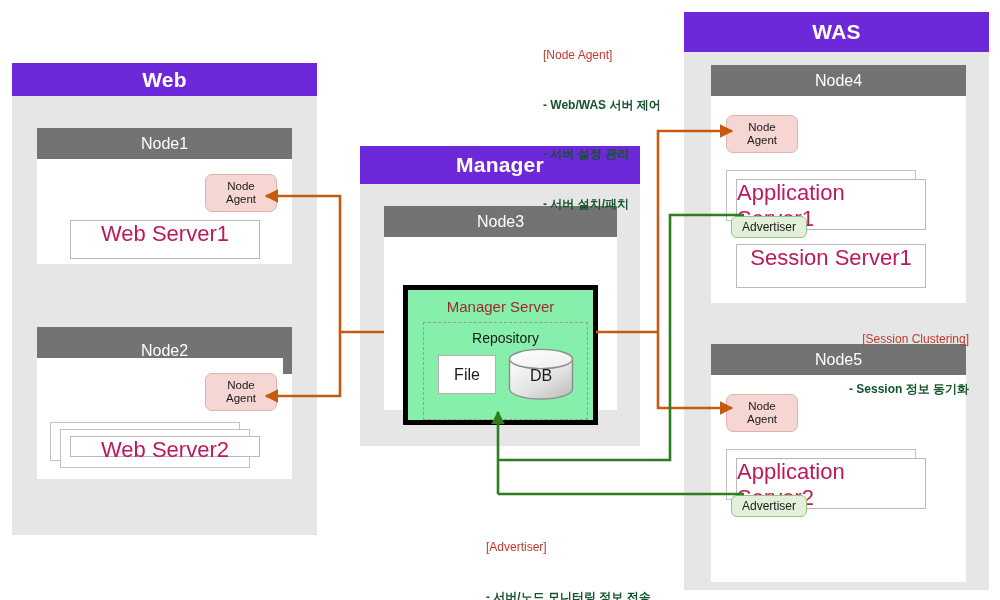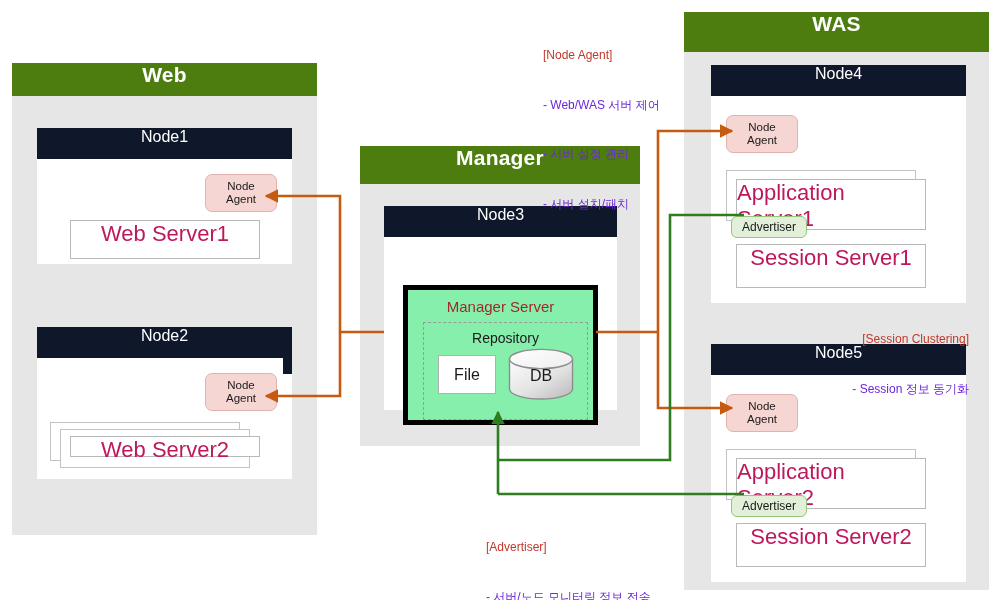--- a/index.html
+++ b/index.html
@@ -9,31 +9,31 @@
     background:#ffffff;
     font-family:"Liberation Sans","DejaVu Sans",sans-serif;
     color:#1a1a1a;
   }
   #stage{position:absolute;inset:0;width:1000px;height:600px;}
 
   
   .zone{position:absolute;background:#e6e6e6;}
   .zone-head{
     position:absolute;left:0;top:0;right:0;
-    background:#4d7c0f;color:#ffffff;
-    display:flex;align-items:flex-start;justify-content:center;
+    background:#6d28d9;color:#ffffff;
+    display:flex;align-items:center;justify-content:center;
     font-size:21px;font-weight:700;letter-spacing:.2px;
   }
 
   
   .node{position:absolute;background:#ffffff;}
   .node-head{
     position:absolute;left:0;top:0;right:0;
-    background:#0f172a;color:#ffffff;
-    display:flex;align-items:flex-start;justify-content:center;
+    background:#737373;color:#ffffff;
+    display:flex;align-items:center;justify-content:center;
     font-size:16px;font-weight:400;
   }
   .node-body{position:absolute;left:0;right:9px;bottom:0;background:#ffffff;padding-left:18px;}
 
   
   .srv{
     position:absolute;background:#ffffff;border:1px solid #b9b9b9;
     display:flex;justify-content:center;
     font-size:22px;color:#be185d;box-sizing:border-box;
   }
@@ -80,21 +80,21 @@
   
   .db{position:absolute;}
   .db-label{
     position:absolute;left:0;right:0;top:50%;transform:translateY(-40%);
     text-align:center;font-size:16px;color:#1a1a1a;pointer-events:none;
   }
 
   
   .note{position:absolute;font-size:12px;line-height:16.5px;white-space:pre;}
   .note .hd{color:#c0392b;}
-  .note .ln{color:#6d28d9;font-weight:400;}
+  .note .ln{color:#14532d;font-weight:700;}
   .note.right{text-align:right;}
 
   svg.wires{position:absolute;left:0;top:0;width:1000px;height:600px;pointer-events:none;}
 </style>
 </head>
 <body>
 
 <div id="stage">
 
   <div class="zone" style="left:12px;top:63px;width:305px;height:472px;">
@@ -222,23 +222,20 @@
         </div>
 
         <div class="ghost" style="left:15px;top:74px;width:190px;height:51px;"></div>
         <div class="srv" style="left:25px;top:83px;width:190px;height:51px;">
           <span>Application Server2</span>
         </div>
         <div class="adv" style="left:20px;top:120px;width:76px;height:22px;">
           <span>Advertiser</span>
         </div>
 
-        <div class="srv" style="left:25px;top:148px;width:190px;height:44px;">
-          <span>Session Server2</span>
-        </div>
       </div>
     </div>
   </div>
 
   <svg class="wires" viewBox="0 0 1000 600">
     <defs>
       <marker id="ar-orange" viewBox="0 0 10 10" refX="9" refY="5" markerWidth="5.2" markerHeight="5.2" orient="auto-start-reverse">
         <path d="M0,0 L10,5 L0,10 z" fill="#c55a11"></path>
       </marker>
       <marker id="ar-green" viewBox="0 0 10 10" refX="9" refY="5" markerWidth="5.2" markerHeight="5.2" orient="auto-start-reverse">

